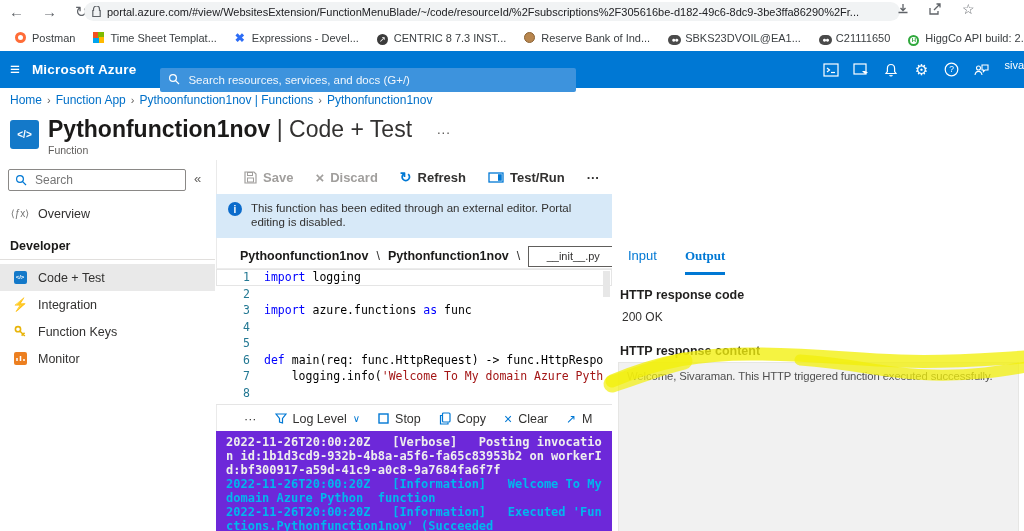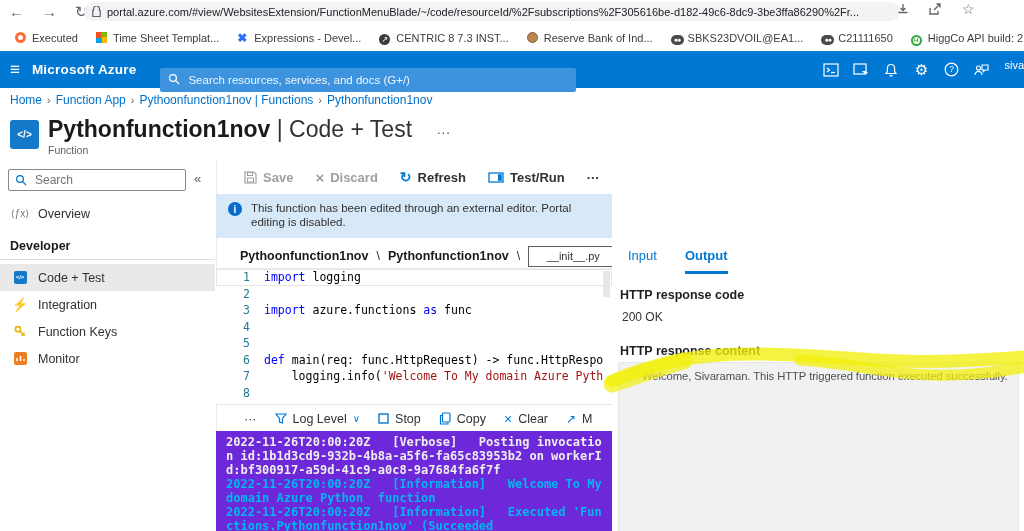--- a/index.html
+++ b/index.html
@@ -84,25 +84,25 @@
   .blue{color:#0078d4;}
   
   #console{left:216px;top:431px;width:396px;height:100px;background:#6d28d9;overflow:hidden;
            padding:4px 6px 0 10px;box-sizing:border-box;}
   .console-line{font:bold 12px "DejaVu Sans Mono",monospace;line-height:14px;white-space:pre-wrap;word-break:break-all;}
   .lv-verbose{color:#eeeeee;} .lv-information{color:#00b7ee;}
   
   #rpanel{left:612px;top:240px;width:412px;height:291px;background:#fff;}
   #tabs{position:absolute;left:16px;top:8px;display:flex;gap:28px;font-size:13px;}
   .tab{color:#0078d4;padding-bottom:8px;}
-  .tab.active{font-weight:bold;border-bottom:3px solid #0078d4;}
+  .tab.active{font-weight:bold;border-bottom:3px solid #0078d4;font-family:Liberation Serif, serif;}
   .rlabel{position:absolute;left:8px;font-size:12.5px;font-weight:bold;color:#201f1e;}
   #respcode{position:absolute;left:10px;top:70px;font-size:12px;color:#323130;}
   #respbox{position:absolute;left:6px;top:122px;width:401px;height:170px;background:#f1f1f1;border:1px solid #e6e6e4;box-sizing:border-box;
-           padding:7px 23px;font-size:11.3px;color:#4f4f4f;letter-spacing:-0.1px;white-space:nowrap;overflow:hidden;}
+           padding:7px 8px;font-size:11.3px;color:#4f4f4f;letter-spacing:-0.1px;white-space:nowrap;overflow:hidden;}
   
   #marker{left:0;top:0;width:1024px;height:531px;pointer-events:none;}
   svg{display:block;}
 </style>
 </head>
 <body>
 
 <div id="chrome1" class="abs row">
   <span class="navglyph">←</span>
   <span class="navglyph">→</span>
@@ -122,21 +122,21 @@
     <svg width="14" height="14" viewBox="0 0 14 14">
         <path d="M2 6v6h8V9M6 8l6-6M8.5 2H12v3.5" stroke="#5f6368" stroke-width="1.3" fill="none"></path>
       </svg>
   </span>
   <span class="chrome-right" style="left:962px;font-size:14px;top:1px">☆</span>
 </div>
 
 <div id="chrome2" class="abs">
     <span class="bookmark">
       <span class="bicon"><span style="display:inline-block;width:11px;height:11px;border:3px solid #ff6c37;border-radius:50%;box-sizing:border-box"></span></span>
-      <span>Executed</span>
+      <span>Postman</span>
     </span>
     <span class="bookmark">
       <span class="bicon"><span style="display:inline-block;width:11px;height:11px;background:conic-gradient(#7fba00 0 90deg,#ffb900 0 180deg,#00a4ef 0 270deg,#f25022 0 360deg)"></span></span>
       <span>Time Sheet Templat...</span>
     </span>
     <span class="bookmark">
       <span class="bicon"><span style="color:#2d6df6;font-weight:bold;font-size:12px;line-height:11px">✖</span></span>
       <span>Expressions - Devel...</span>
     </span>
     <span class="bookmark">

